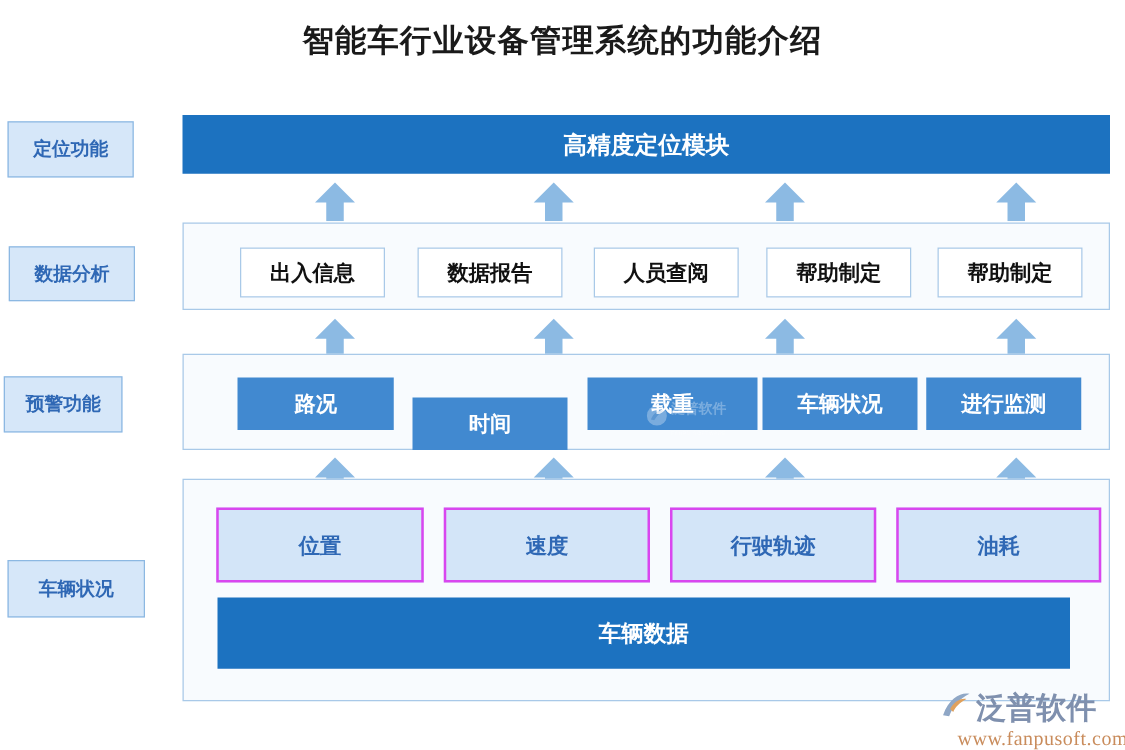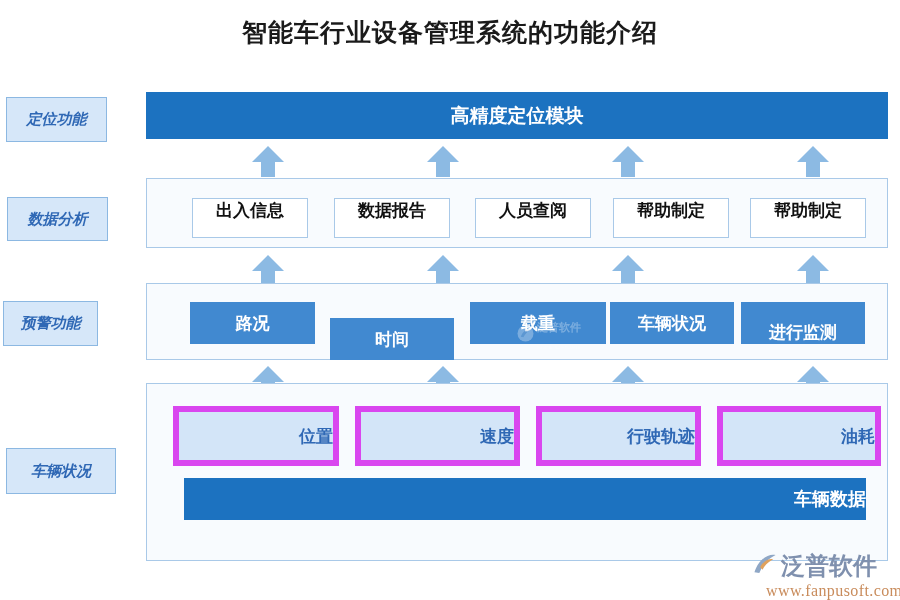--- a/index.html
+++ b/index.html
@@ -35,21 +35,20 @@
     background: #D6E7F9;
     border: 1px solid #8CB8E2;
     color: #2F68B5;
     font-size: 15px;
     font-weight: bold;
     display: flex;
     align-items: center;
     justify-content: center;
     font-family: "Liberation Serif", "DejaVu Serif", serif;
     box-sizing: border-box;
-    font-style: italic;
   }
   #cat-0 { left: 6px;  top: 97px;  width: 101px; height: 45px; }
   #cat-1 { left: 7px;  top: 197px; width: 101px; height: 44px; }
   #cat-2 { left: 3px;  top: 301px; width: 95px;  height: 45px; }
   #cat-3 { left: 6px;  top: 448px; width: 110px; height: 46px; }
 
   
   .row-box {
     position: absolute;
     background: #F8FBFE;
@@ -67,31 +66,32 @@
     color: #ffffff;
     display: flex;
     align-items: center;
     justify-content: center;
     font-size: 19px;
     font-weight: bold;
     box-sizing: border-box;
     font-family: "Liberation Serif", "DejaVu Serif", serif;
   }
   #top-module { left: 146px; top: 92px; width: 742px; height: 47px; }
-  #vehicle-data-bar { left: 184px; top: 478px; width: 682px; height: 42px; font-size: 18px; justify-content: flex-end; }
+  #vehicle-data-bar { left: 174px; top: 478px; width: 682px; height: 57px; font-size: 18px; }
 
   
   .cell-white {
     position: absolute;
     background: #FFFFFF;
     border: 1px solid #A9C9E8;
     color: #111111;
     font-size: 17px;
     font-weight: bold;
     display: flex;
+    align-items: center;
     justify-content: center;
     box-sizing: border-box;
     font-family: "Liberation Serif", "DejaVu Serif", serif;
   }
   #an-0 { left: 192px; top: 198px; width: 116px; height: 40px; }
   #an-1 { left: 334px; top: 198px; width: 116px; height: 40px; }
   #an-2 { left: 475px; top: 198px; width: 116px; height: 40px; }
   #an-3 { left: 613px; top: 198px; width: 116px; height: 40px; }
   #an-4 { left: 750px; top: 198px; width: 116px; height: 40px; }
 
@@ -105,33 +105,33 @@
     display: flex;
     align-items: center;
     justify-content: center;
     box-sizing: border-box;
     font-family: "Liberation Serif", "DejaVu Serif", serif;
   }
   #wn-0 { left: 190px; top: 302px; width: 125px; height: 42px; }
   #wn-1 { left: 330px; top: 318px; width: 124px; height: 42px; }
   #wn-2 { left: 470px; top: 302px; width: 136px; height: 42px; }
   #wn-3 { left: 610px; top: 302px; width: 124px; height: 42px; }
-  #wn-4 { left: 741px; top: 302px; width: 124px; height: 42px; align-items: flex-end; }
+  #wn-4 { left: 741px; top: 302px; width: 124px; height: 42px; }
 
   
   .cell-pale {
     position: absolute;
     background: #D3E5F8;
-    border: 6px solid #d946ef;
+    border: 2px solid #d946ef;
     color: #2F68B5;
     font-size: 17px;
     font-weight: bold;
     display: flex;
     align-items: center;
-    justify-content: flex-end;
+    justify-content: center;
     box-sizing: border-box;
     font-family: "Liberation Serif", "DejaVu Serif", serif;
   }
   #mo-0 { left: 173px; top: 406px; width: 166px; height: 60px; }
   #mo-1 { left: 355px; top: 406px; width: 165px; height: 60px; }
   #mo-2 { left: 536px; top: 406px; width: 165px; height: 60px; }
   #mo-3 { left: 717px; top: 406px; width: 164px; height: 60px; }
 
   
   .arrow-up {

